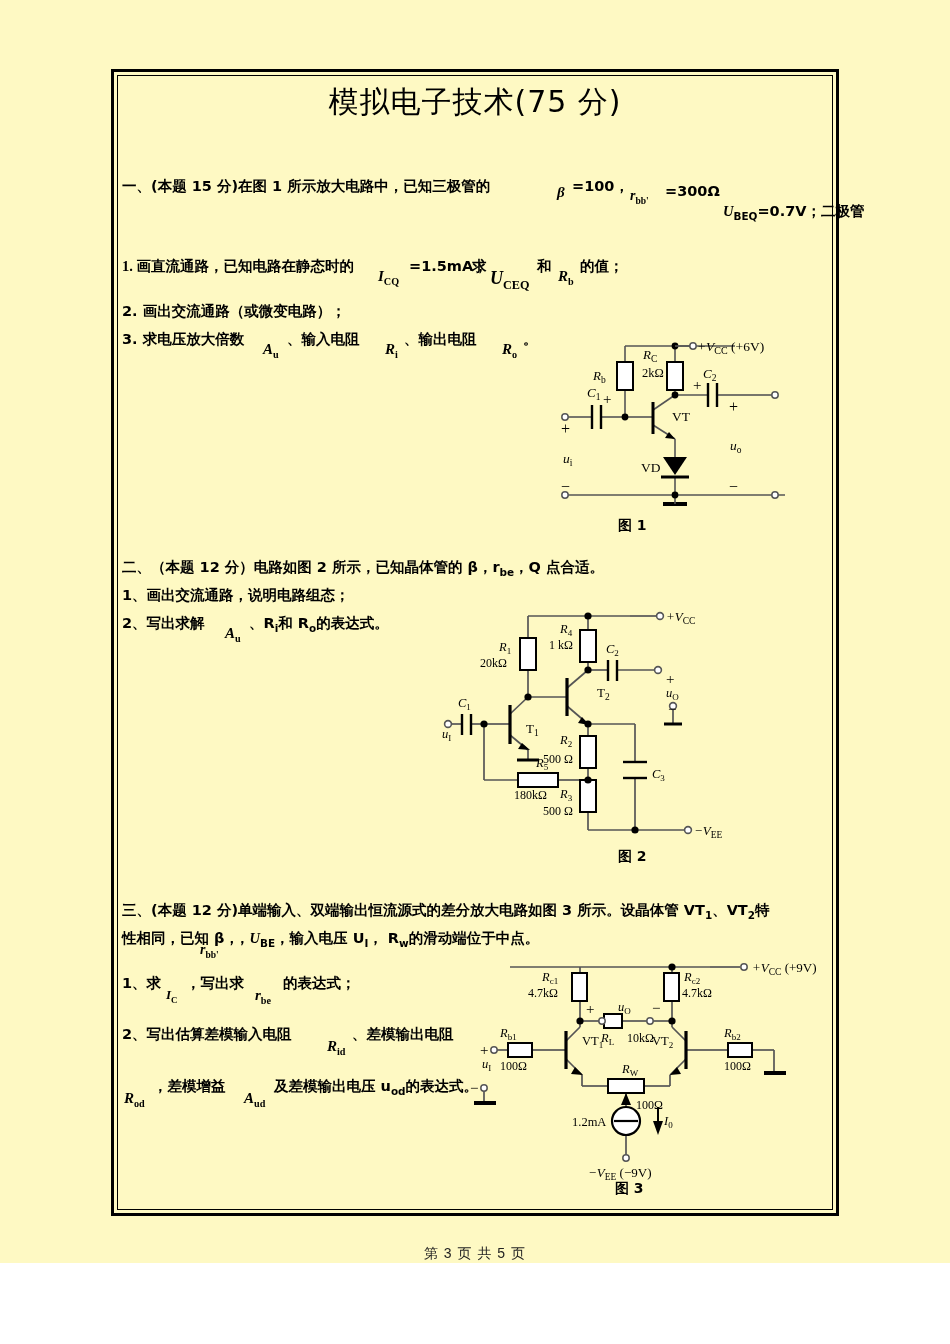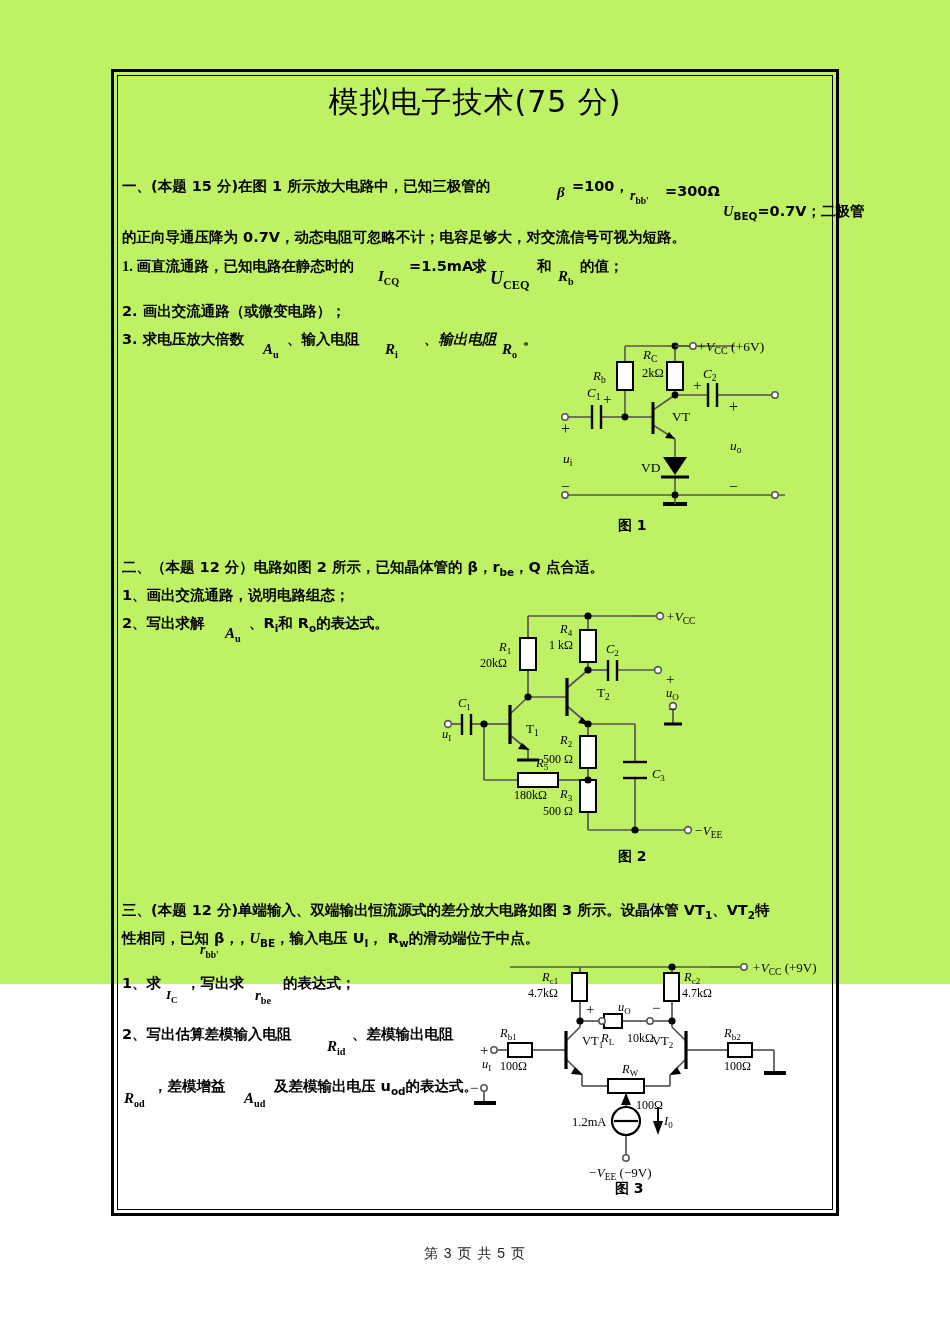--- a/index.html
+++ b/index.html
@@ -12,22 +12,22 @@
     height: 1344px;
     position: relative;
     font-family: "Liberation Serif", "DejaVu Serif", serif;
     color: #000000;
     overflow: hidden;
   }
   #page {
     position: absolute;
     left: 0; top: 0;
     width: 950px;
-    height: 984px;
-    background: #bef264;
+    height: 1263px;
+    background: #fef9c3;
   }
   
   #border-outer {
     position: absolute;
     left: 111px;
     top: 69px;
     width: 728px;
     height: 1147px;
     border: 3px solid #000;
     box-sizing: border-box;
@@ -124,23 +124,20 @@
   <div class="drop" style="left:630px; top:188px; font-size:14px;">
     <span>r</span><span class="sub">bb'</span>
   </div>
   <div class="txt" style="left:665px; top:183px;">
     <span>=300Ω</span>
   </div>
   <div class="txt" style="left:723px; top:175px;margin-top:28px;">
     <span class="ital">U</span><span class="sub">BEQ</span><span>=0.7V；二极管</span>
   </div>
 
-  <div class="txt" style="left:122px; top:229px;">
-    <span>的正向导通压降为 0.7V，动态电阻可忽略不计；电容足够大，对交流信号可视为短路。</span>
-  </div>
 
   <div class="txt" style="left:122px; top:258px;font-family:Liberation Serif, serif;">
     <span>1. 画直流通路，已知电路在静态时的</span>
   </div>
   <div class="drop" style="left:378px; top:268px; font-size:15px;">
     <span>I</span><span class="sub">CQ</span>
   </div>
   <div class="txt" style="left:409px; top:258px;">
     <span>=1.5mA，</span>
   </div>
@@ -169,21 +166,21 @@
   </div>
   <div class="drop" style="left:263px; top:341px; font-size:15px;">
     <span>A</span><span class="sub">u</span>
   </div>
   <div class="txt" style="left:287px; top:331px;">
     <span>、输入电阻</span>
   </div>
   <div class="drop" style="left:385px; top:341px; font-size:15px;">
     <span>R</span><span class="sub">i</span>
   </div>
-  <div class="txt" style="left:424px; top:331px;font-style:italic;">
+  <div class="txt" style="left:404px; top:331px;">
     <span>、输出电阻</span>
   </div>
   <div class="drop" style="left:502px; top:341px; font-size:15px;">
     <span>R</span><span class="sub">o</span>
   </div>
   <div class="txt" style="left:523px; top:331px;">
     <span>。</span>
   </div>
 
   <div class="figwrap" style="left:545px; top:332px;">

